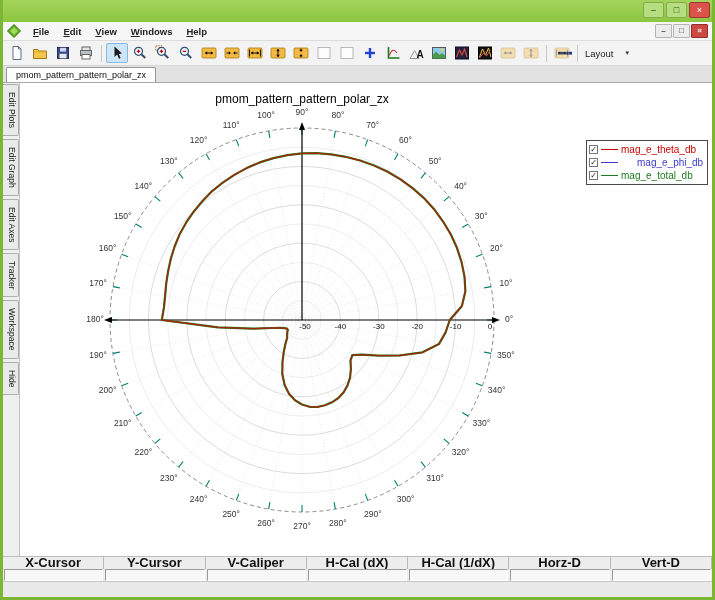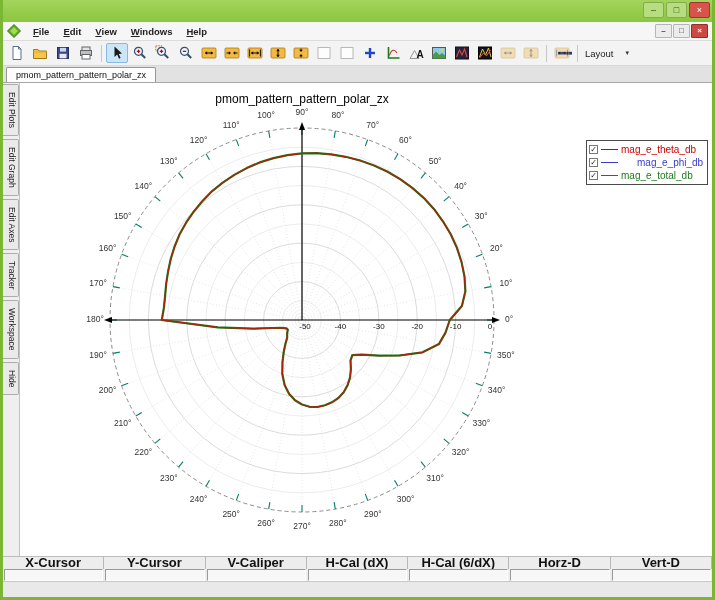--- a/index.html
+++ b/index.html
@@ -540,21 +540,21 @@
         </div>
     </div>
   </div>
 
   <div class="statusbar">
     <div class="status-row" id="status-heads">
         <div class="status-head">X-Cursor</div>
         <div class="status-head">Y-Cursor</div>
         <div class="status-head">V-Caliper</div>
         <div class="status-head">H-Cal (dX)</div>
-        <div class="status-head">H-Cal (6/dX)</div>
+        <div class="status-head">H-Cal (1/dX)</div>
         <div class="status-head">Horz-D</div>
         <div class="status-head">Vert-D</div>
       </div>
     <div class="status-row" id="status-vals">
         <div class="status-cell"></div>
         <div class="status-cell"></div>
         <div class="status-cell"></div>
         <div class="status-cell"></div>
         <div class="status-cell"></div>
         <div class="status-cell"></div>

